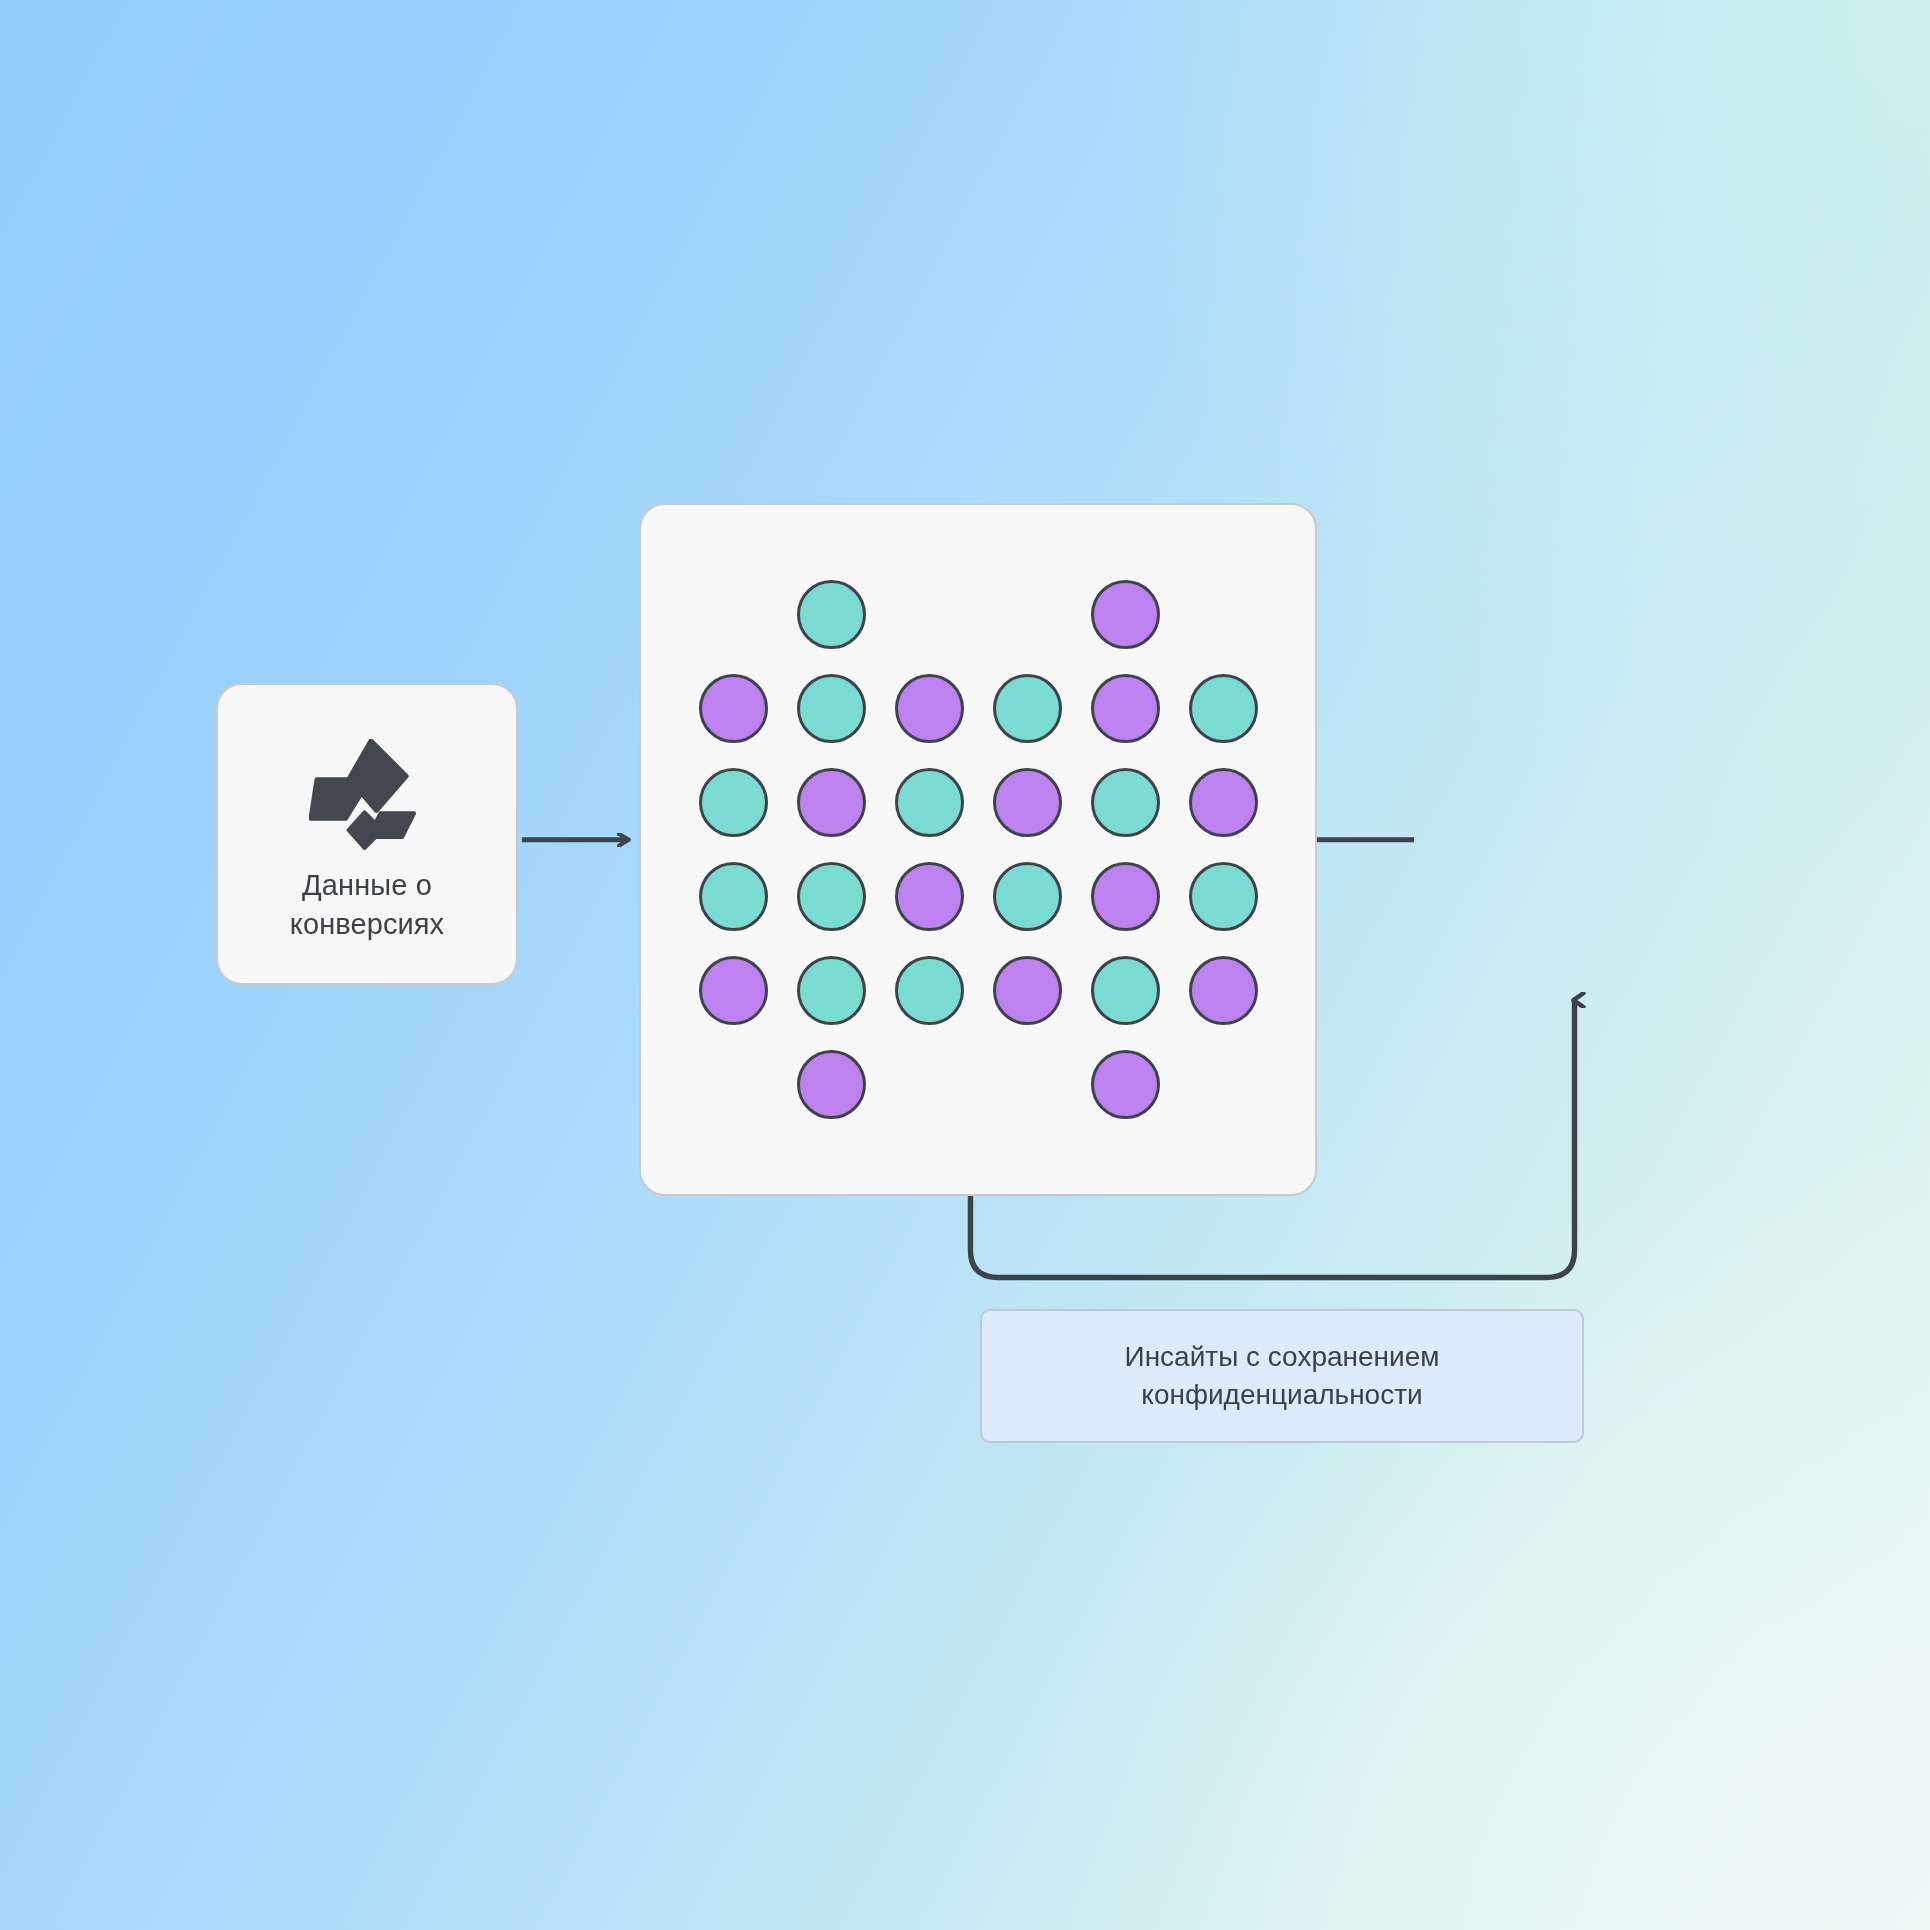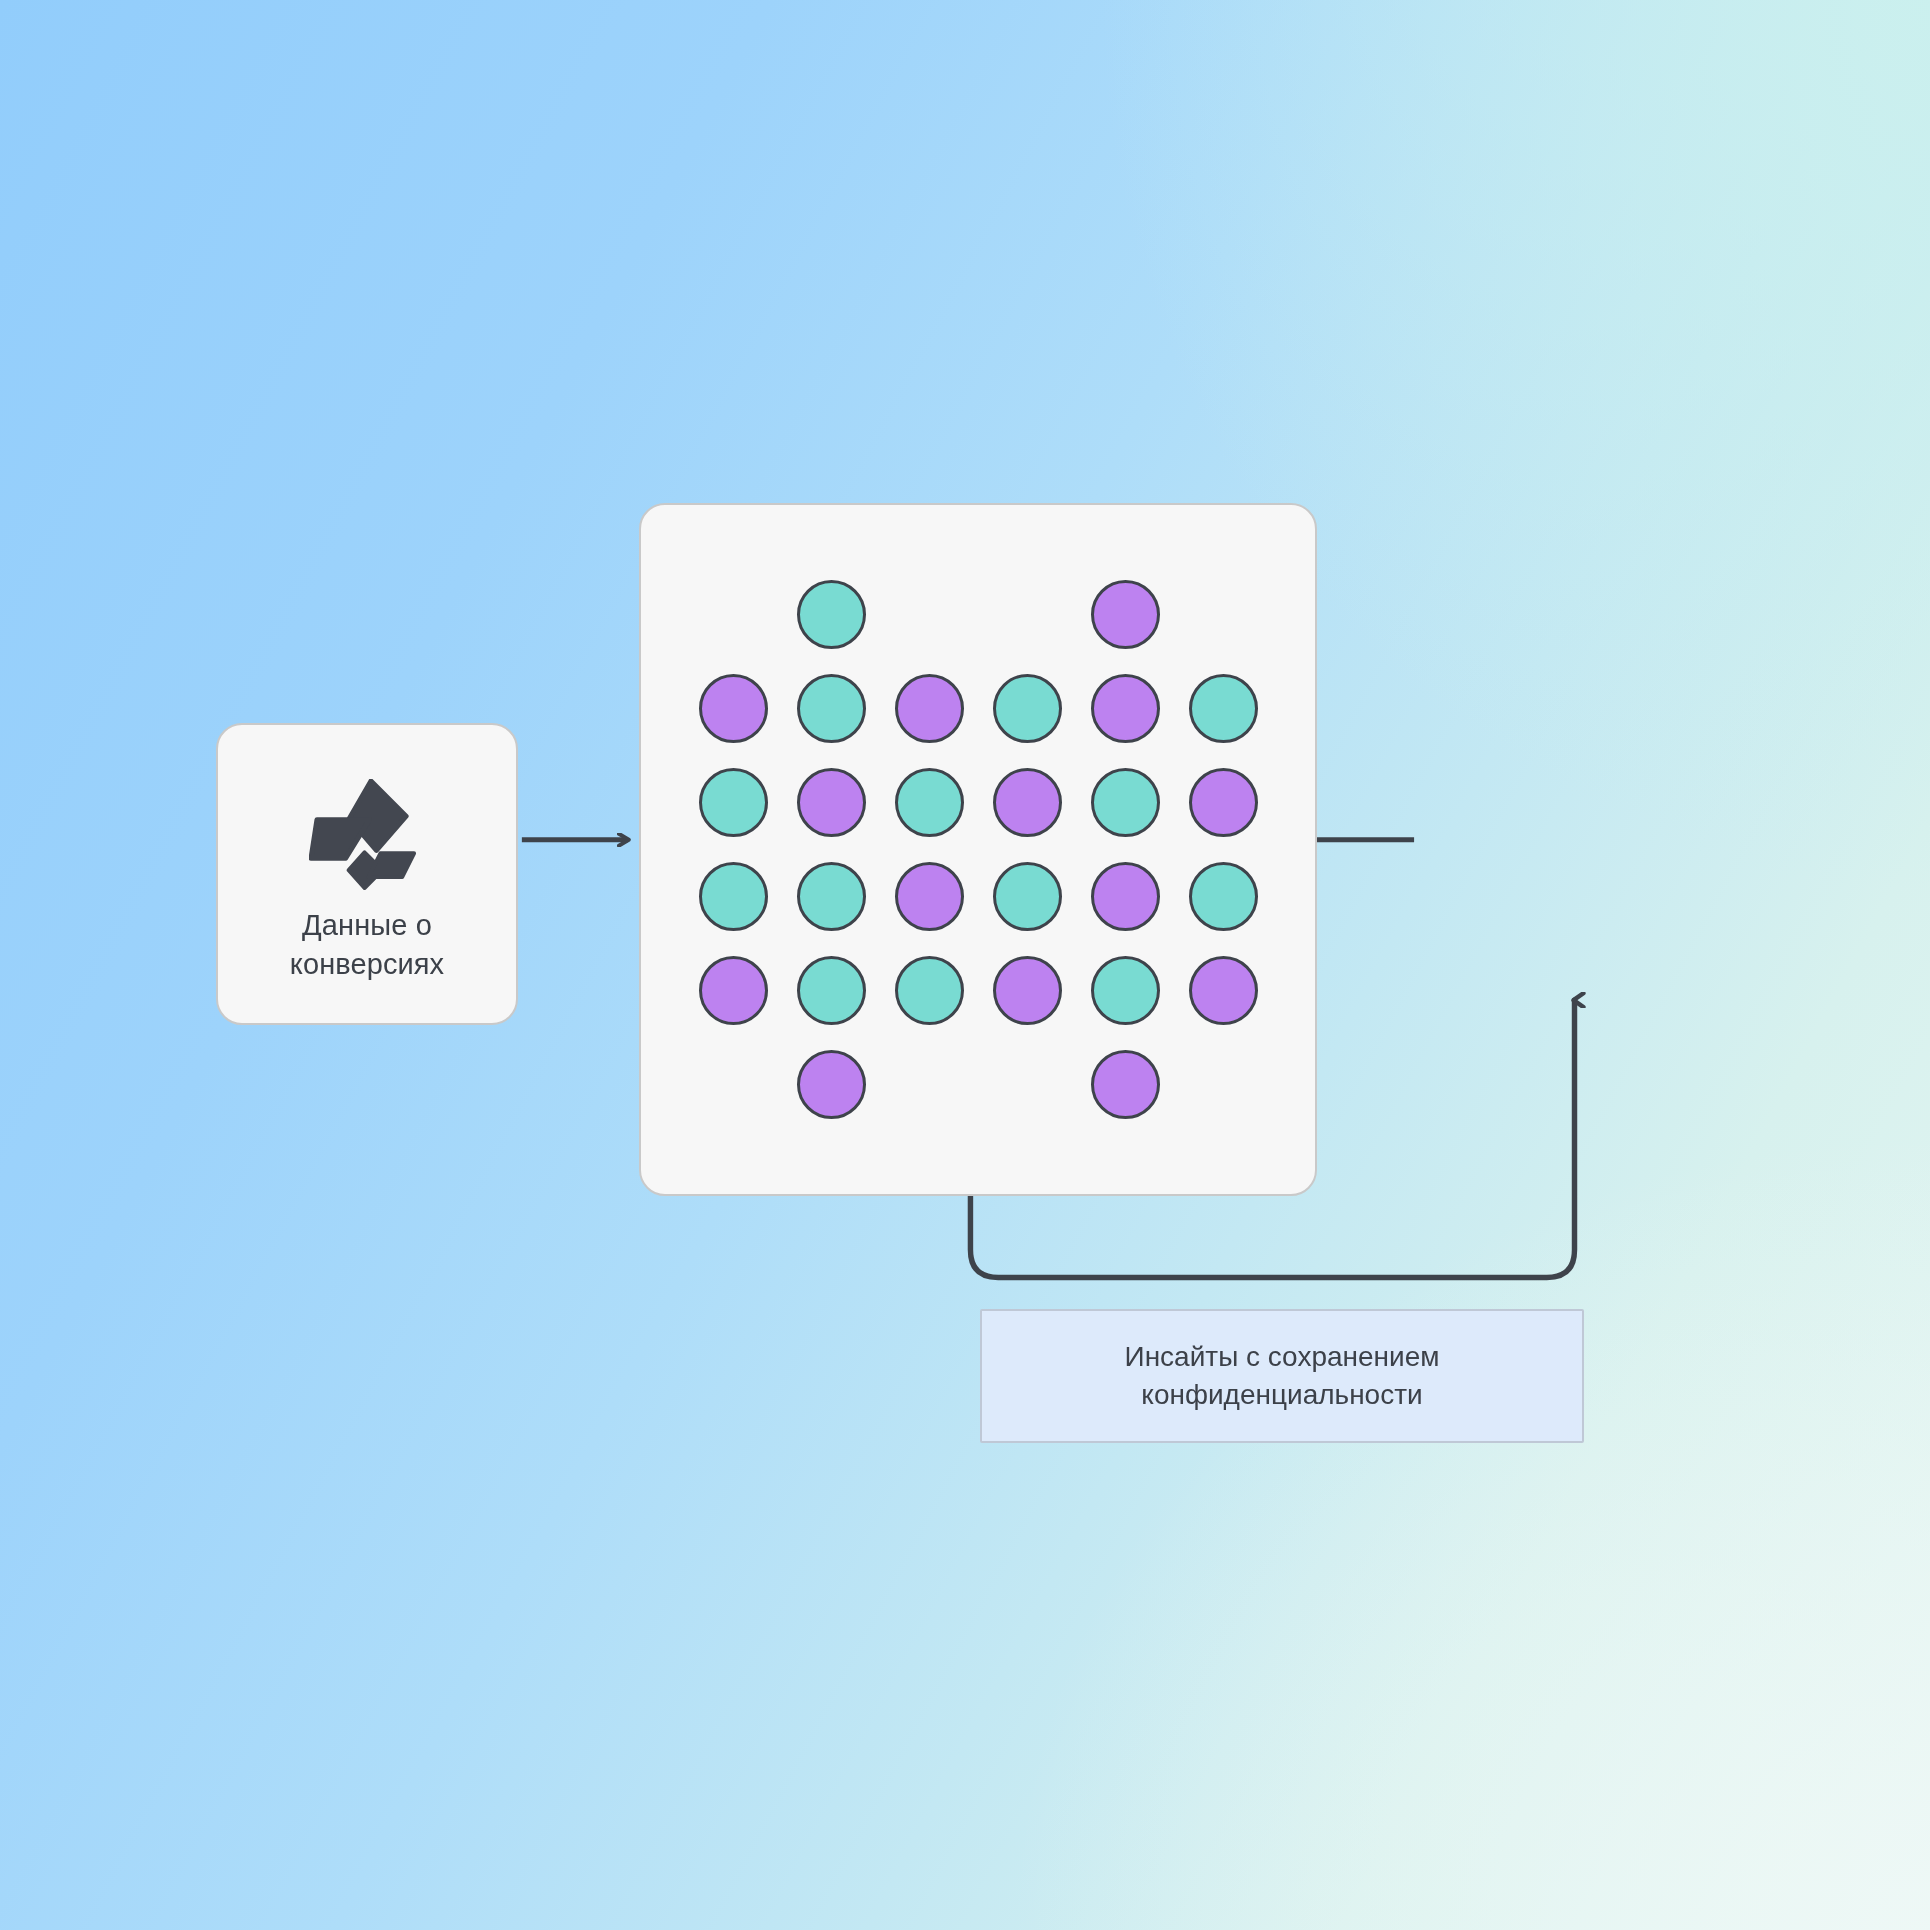--- a/index.html
+++ b/index.html
@@ -32,21 +32,21 @@
     justify-content: center;
   }
 
   
   .side-card {
     width: 302px;
     height: 302px;
     border-radius: 26px;
     padding-top: 10px;
   }
-  #card-conversions { left: 216px; top: 683px; margin-top: 40px; }
+  #card-conversions { left: 216px; top: 683px; }
   #card-yourdata    { left: 1423px; top: 683px; }
 
   .card-icon {
     width: 129px;
     height: 119px;
     display: flex;
     align-items: center;
     justify-content: center;
     margin-bottom: 12px;
   }
@@ -88,21 +88,21 @@
 
   
   #insight-box {
     position: absolute;
     left: 980px;
     top: 1309px;
     width: 604px;
     height: 134px;
     background: #ddeafb;
     border: 2px solid #bfc8d6;
-    border-radius: 2px;
+    border-radius: 10px;
     display: flex;
     align-items: center;
     justify-content: center;
     box-sizing: border-box;
   }
   #insight-box .txt {
     font-size: 28px;
     line-height: 1.36;
     color: #3c4149;
     text-align: center;

